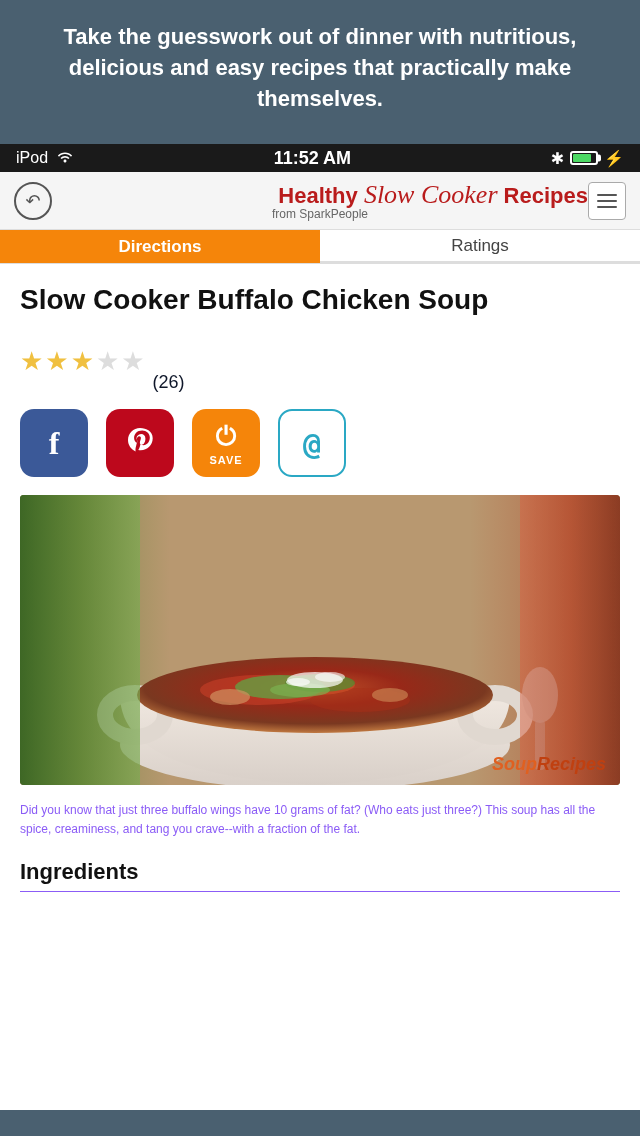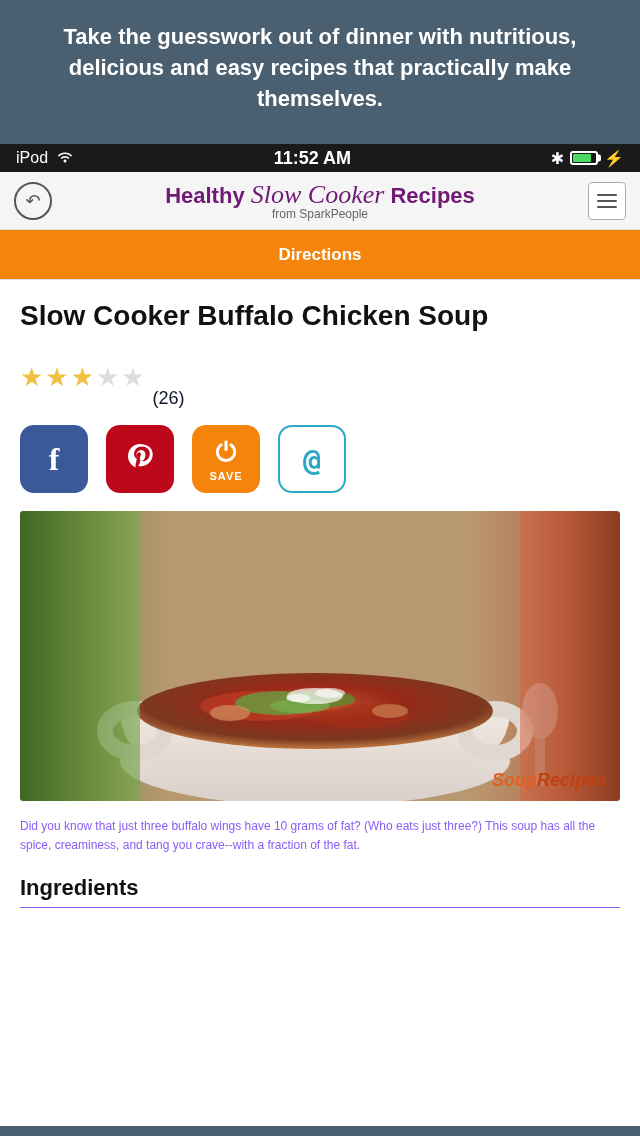--- a/index.html
+++ b/index.html
@@ -104,22 +104,23 @@
       color: #555;
       cursor: pointer;
     }
     .app-logo {
       text-align: center;
       flex: 1;
     }
     .app-logo-title {
       font-size: 22px;
       font-weight: bold;
-      color: #701a75;
+      color: #b91c1c;
       line-height: 1.1;
+      text-align: right;
     }
     .app-logo-title .script {
       font-family: Georgia, serif;
       font-style: italic;
       font-weight: normal;
       font-size: 26px;
     }
     .app-logo-subtitle {
       font-size: 12px;
       color: #666;
@@ -146,21 +147,21 @@
     }
 
     
     .tab-bar {
       display: flex;
       background: white;
       border-bottom: 1px solid #ddd;
     }
     .tab {
       flex: 1;
-      height: 49px;
+      height: 33px;
       display: flex;
       align-items: center;
       justify-content: center;
       font-size: 17px;
       font-weight: 500;
       cursor: pointer;
       color: #444;
     }
     .tab.active {
       background-color: #f5850a;
@@ -353,20 +354,23 @@
   <div class="menu-btn">
     <div class="menu-line"></div>
     <div class="menu-line"></div>
     <div class="menu-line"></div>
   </div>
 </div>
 
 <div class="tab-bar">
   <div class="tab active">
     <span>Directions</span>
+  </div>
+  <div class="tab">
+    <span>Ratings</span>
   </div>
 </div>
 
 <div class="content">
 
   <h1 class="recipe-title">Slow Cooker Buffalo Chicken Soup</h1>
 
   <div class="rating-row">
     <div class="stars">
       <span class="star">★</span>

